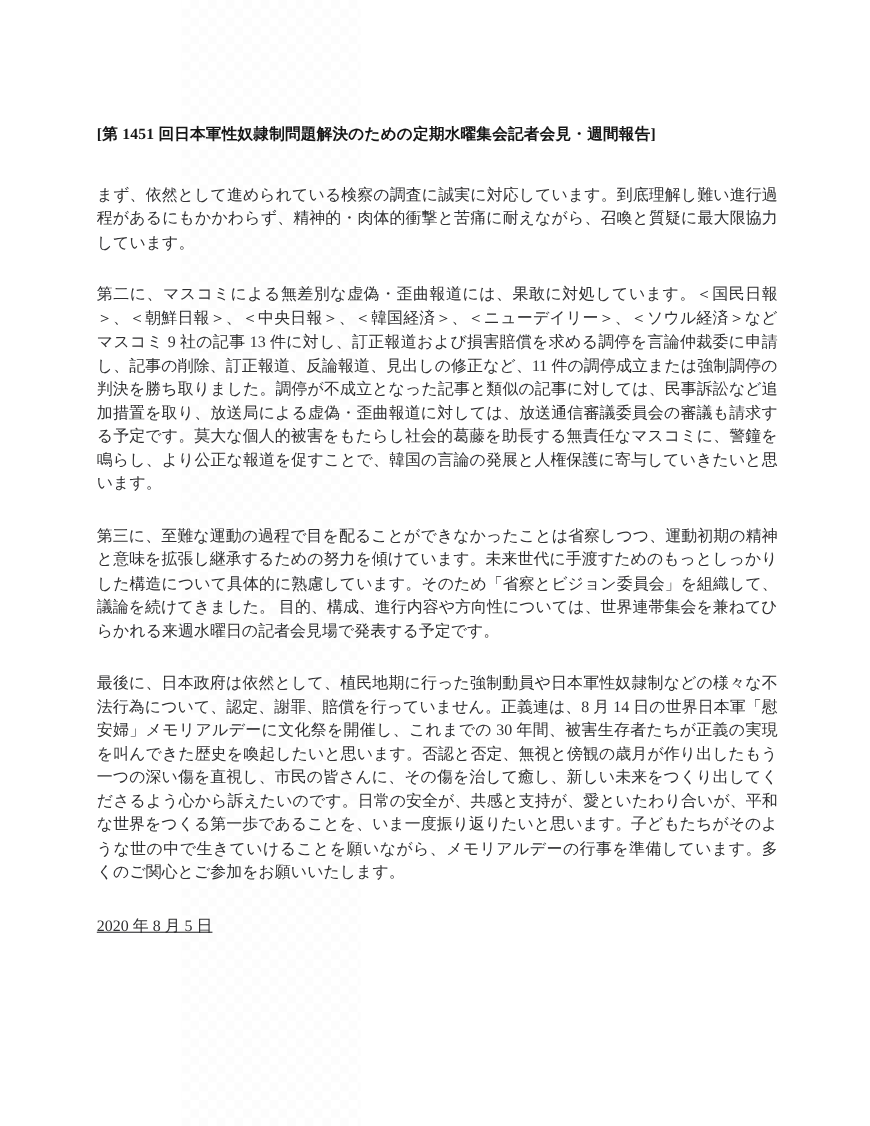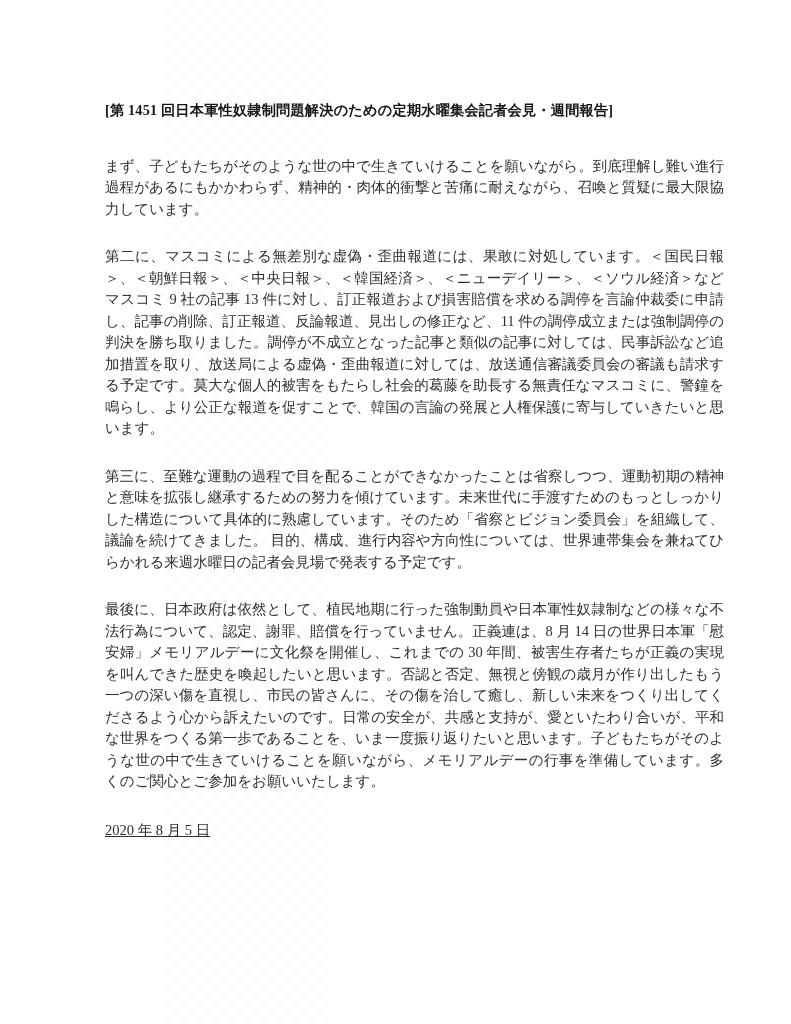--- a/index.html
+++ b/index.html
@@ -27,23 +27,22 @@
     top: 0;
     width: 163px;
     height: 1024px;
     background: repeating-conic-gradient(rgba(0,0,0,0.012) 0% 25%, transparent 0% 50%);
     background-size: 16px 16px;
     pointer-events: none;
   }
   .content {
     position: absolute;
     left: 88px;
-    top: 100px;
+    top: 112px;
     width: 619px;
-    margin-left: 17px;
   }
   .title {
     margin: 0 0 34px 0;
     font-size: 14.2px;
     line-height: 21.5px;
     font-weight: bold;
     color: #161616;
     letter-spacing: 0.2px;
   }
   .body-para {
@@ -71,21 +70,21 @@
 </style>
 </head>
 <body>
 
 <div class="page">
   <div class="watermark"></div>
   <div class="content">
     <h1 class="title">[第 1451 回日本軍性奴隷制問題解決のための定期水曜集会記者会見・週間報告]</h1>
 
 
-    <p class="body-para">まず、子どもたちがそのような世の中で生きていけることを願いながら。到底理解し難い進行過程があるにもかかわらず、精神的・肉体的衝撃と苦痛に耐えながら、召喚と質疑に最大限協力しています。</p>
+    <p class="body-para">まず、依然として進められている検察の調査に誠実に対応しています。到底理解し難い進行過程があるにもかかわらず、精神的・肉体的衝撃と苦痛に耐えながら、召喚と質疑に最大限協力しています。</p>
 
     <p class="body-para">第二に、マスコミによる無差別な虚偽・歪曲報道には、果敢に対処しています。＜国民日報＞、＜朝鮮日報＞、＜中央日報＞、＜韓国経済＞、＜ニューデイリー＞、＜ソウル経済＞などマスコミ 9 社の記事 13 件に対し、訂正報道および損害賠償を求める調停を言論仲裁委に申請し、記事の削除、訂正報道、反論報道、見出しの修正など、11 件の調停成立または強制調停の判決を勝ち取りました。調停が不成立となった記事と類似の記事に対しては、民事訴訟など追加措置を取り、放送局による虚偽・歪曲報道に対しては、放送通信審議委員会の審議も請求する予定です。莫大な個人的被害をもたらし社会的葛藤を助長する無責任なマスコミに、警鐘を鳴らし、より公正な報道を促すことで、韓国の言論の発展と人権保護に寄与していきたいと思います。</p>
 
     <p class="body-para">第三に、至難な運動の過程で目を配ることができなかったことは省察しつつ、運動初期の精神と意味を拡張し継承するための努力を傾けています。未来世代に手渡すためのもっとしっかりした構造について具体的に熟慮しています。そのため「省察とビジョン委員会」を組織して、議論を続けてきました。 目的、構成、進行内容や方向性については、世界連帯集会を兼ねてひらかれる来週水曜日の記者会見場で発表する予定です。</p>
 
     <p class="body-para">最後に、日本政府は依然として、植民地期に行った強制動員や日本軍性奴隷制などの様々な不法行為について、認定、謝罪、賠償を行っていません。正義連は、8 月 14 日の世界日本軍「慰安婦」メモリアルデーに文化祭を開催し、これまでの 30 年間、被害生存者たちが正義の実現を叫んできた歴史を喚起したいと思います。否認と否定、無視と傍観の歳月が作り出したもう一つの深い傷を直視し、市民の皆さんに、その傷を治して癒し、新しい未来をつくり出してくださるよう心から訴えたいのです。日常の安全が、共感と支持が、愛といたわり合いが、平和な世界をつくる第一歩であることを、いま一度振り返りたいと思います。子どもたちがそのような世の中で生きていけることを願いながら、メモリアルデーの行事を準備しています。多くのご関心とご参加をお願いいたします。</p>
 
     <div class="meta">
       <p class="meta-line">2020 年 8 月 5 日</p>
     </div>

